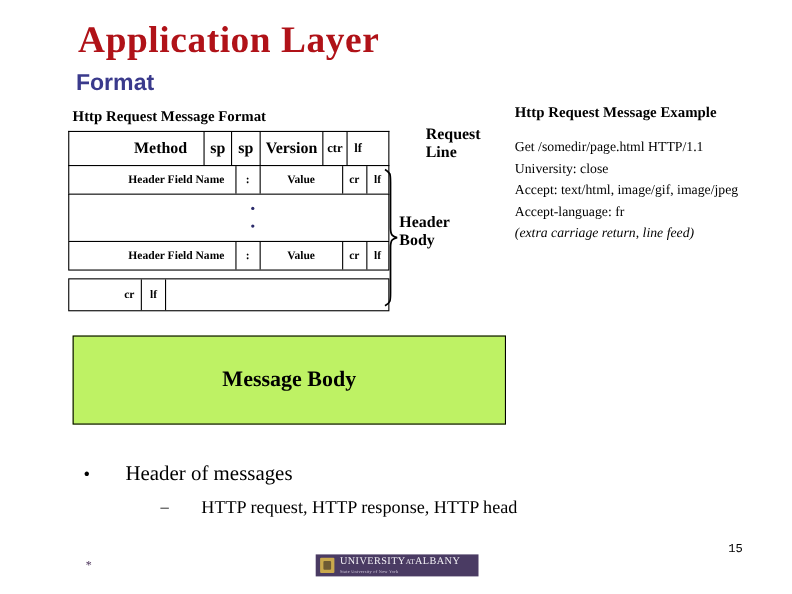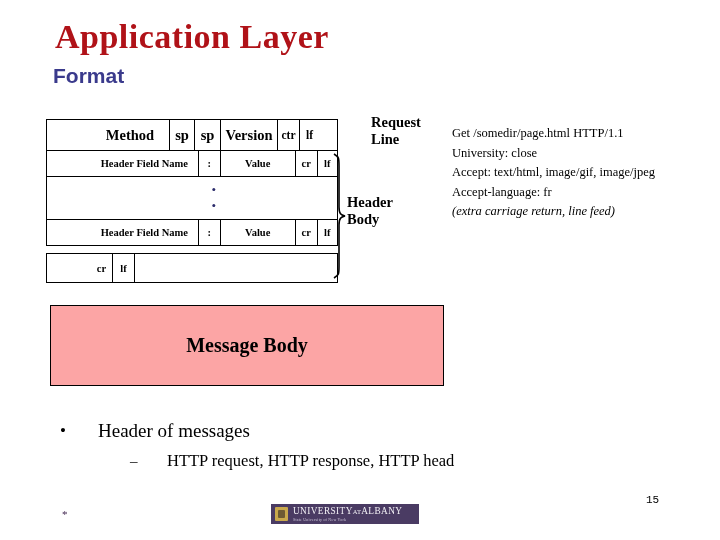--- a/index.html
+++ b/index.html
@@ -1,20 +1,20 @@
 <!DOCTYPE html>
 <html><head>
 <meta charset="utf-8">
 <style>
   html,body{margin:0;padding:0;}
   body{
     width:720px;height:540px;overflow:hidden;background:#ffffff;
     font-family:"Liberation Serif",serif;position:relative;
   }
-  .slide{position:absolute;inset:0;}
+  .slide{position:absolute;inset:0;margin-left:16px;}
 
   
   #title{
     position:absolute;left:55px;top:18px;
     font-family:"Liberation Serif",serif;
     font-size:34px;font-weight:bold;color:#B01218;letter-spacing:.5px;
     white-space:nowrap;
   }
   #subtitle{
     position:absolute;left:53px;top:64px;
@@ -88,21 +88,21 @@
   #hdr-label{
     position:absolute;left:347px;top:194px;width:70px;
     font-family:"Liberation Serif",serif;font-size:14.5px;font-weight:bold;
     line-height:17px;color:#000;
   }
   #brace{position:absolute;left:330px;top:152px;}
 
   
   #msgbody{
     position:absolute;left:50px;top:305px;width:394px;height:81px;
-    background:#fca5a5;border:1.5px solid #000;
+    background:#bef264;border:1.5px solid #000;
     display:flex;align-items:center;justify-content:center;
     font-family:"Liberation Serif",serif;font-size:20px;font-weight:bold;color:#000;
     box-sizing:border-box;
   }
 
   
   #example{position:absolute;left:452px;top:124px;width:262px;}
   .exline{
     font-family:"Liberation Serif",serif;font-size:12.5px;color:#000;
     line-height:19.5px;white-space:nowrap;
@@ -167,20 +167,22 @@
   }
 </style>
 </head>
 <body>
 
 <div class="slide">
 
   <div id="title">Application Layer</div>
   <div id="subtitle">Format</div>
 
+  <div class="sec-head" id="fmt-head">Http Request Message Format</div>
+  <div class="sec-head" id="ex-head">Http Request Message Example</div>
 
   <div id="diagram">
 
     <div class="row" id="row1">
       <div class="cell c-method">Method</div>
       <div class="cell c-sp1">sp</div>
       <div class="cell c-sp2">sp</div>
       <div class="cell c-version">Version</div>
       <div class="cell c-ctr">ctr</div>
       <div class="cell c-lf">lf</div>

